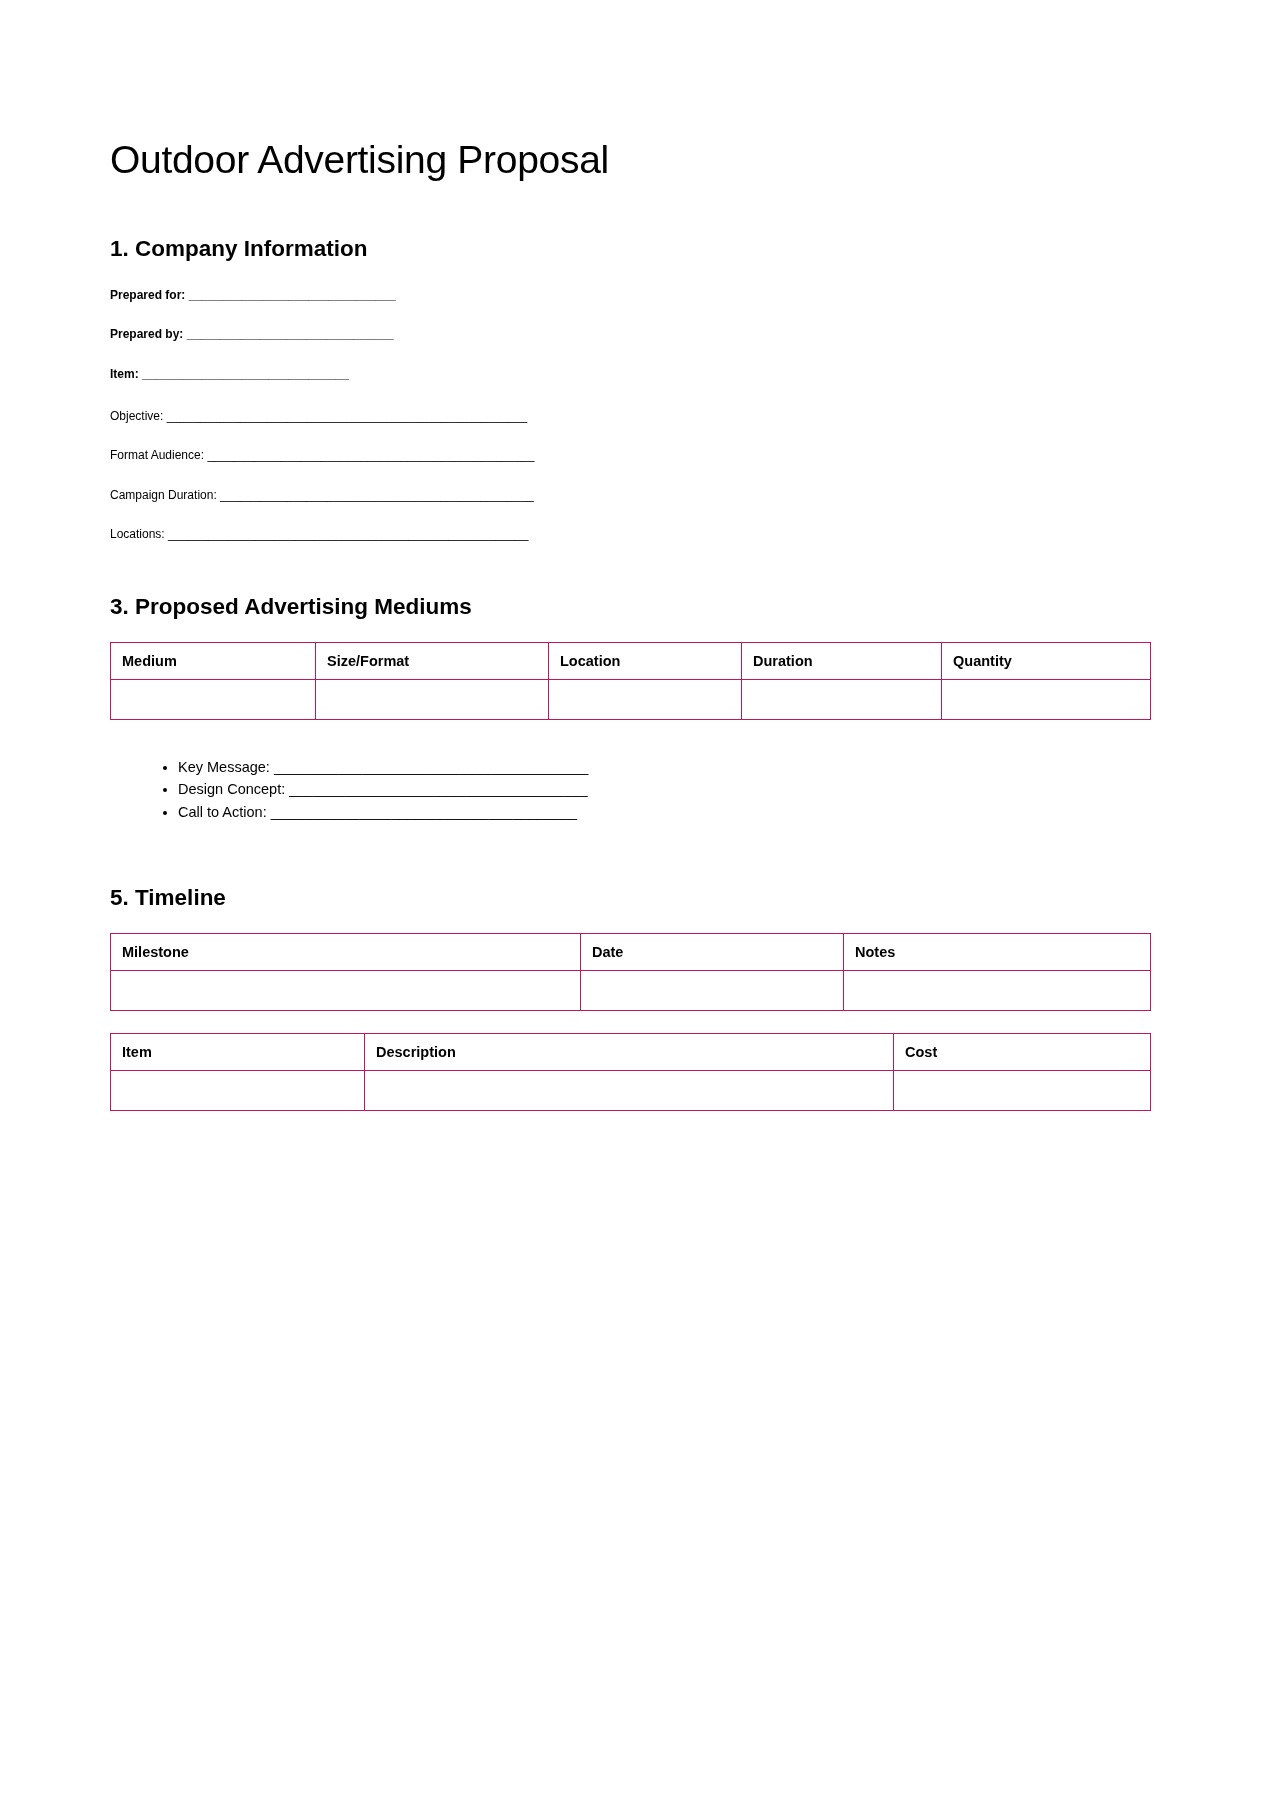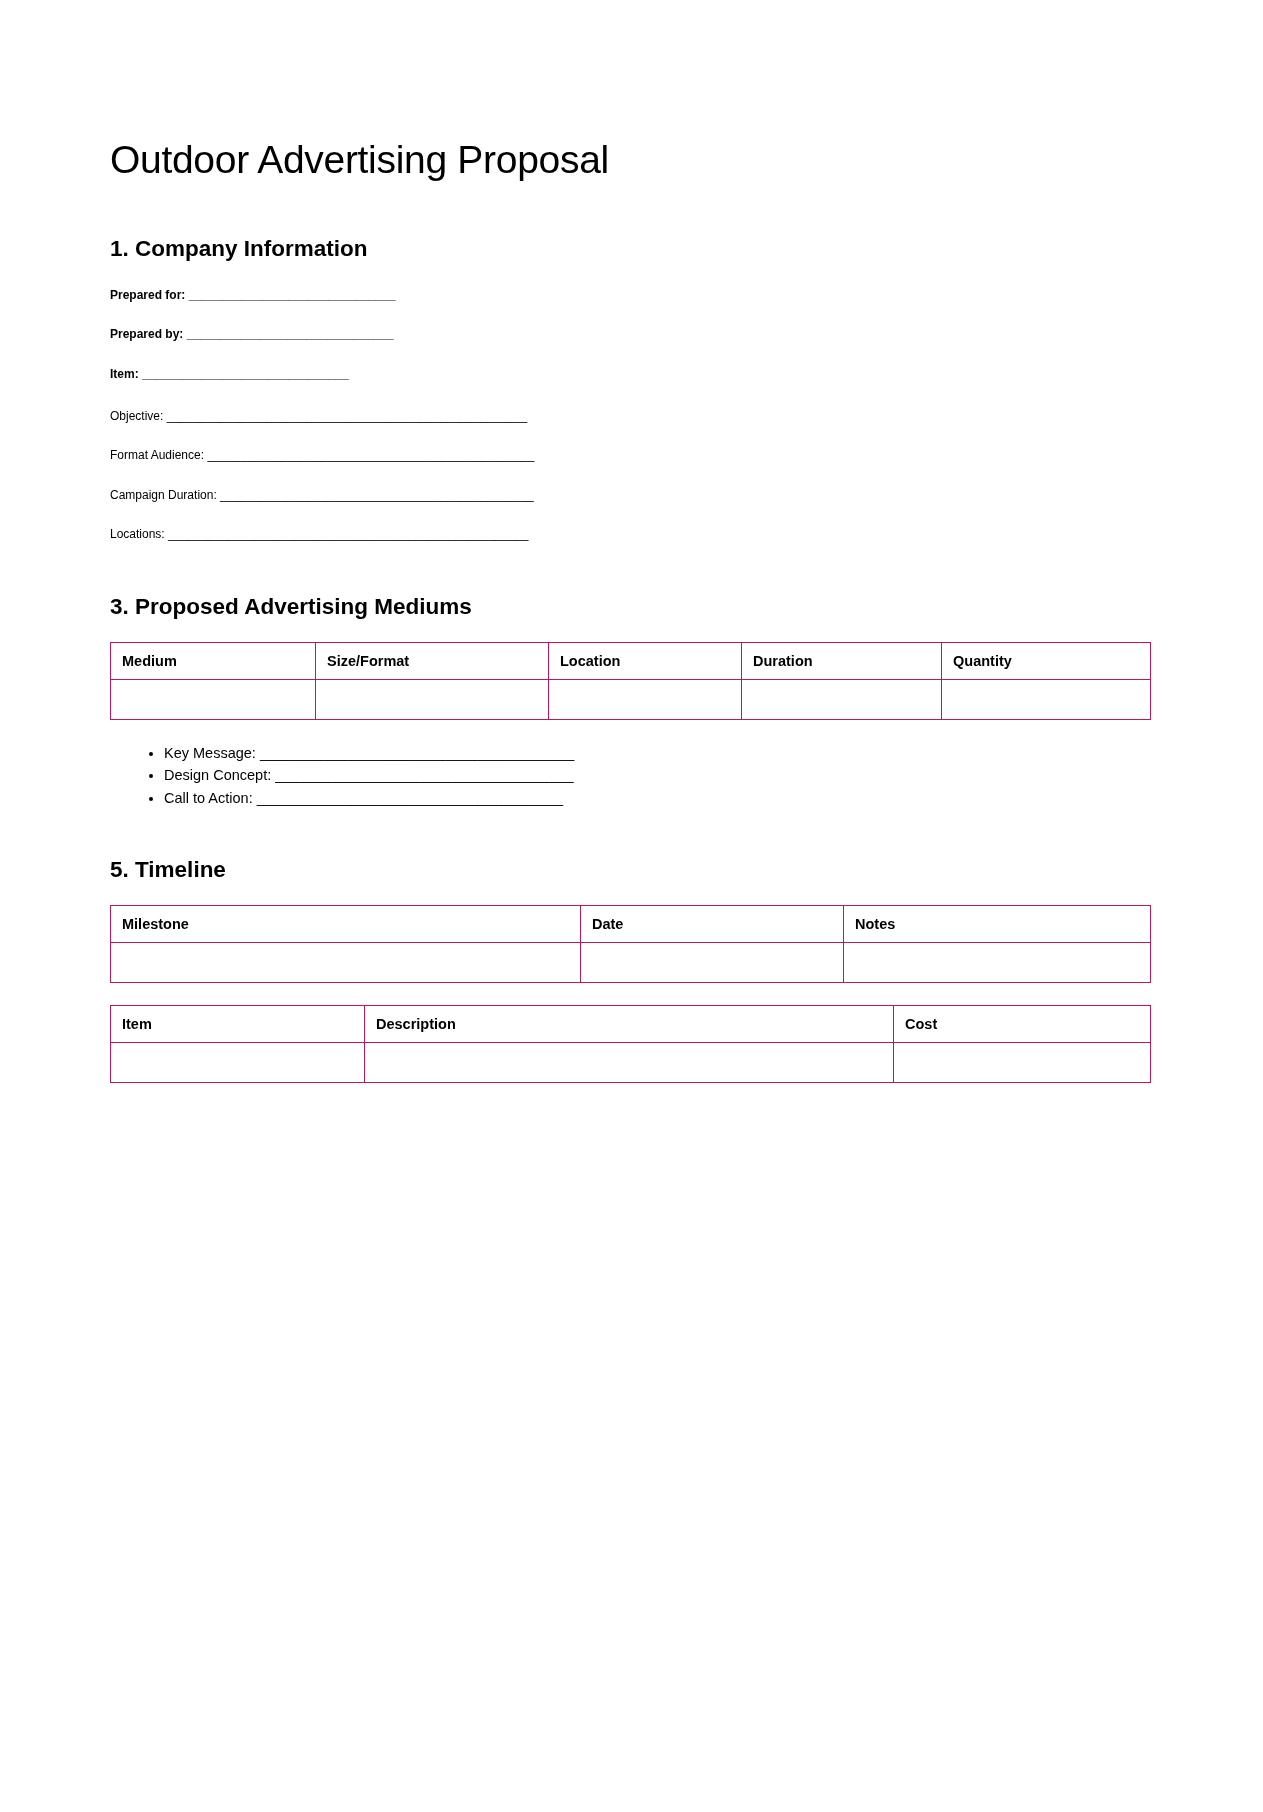--- a/index.html
+++ b/index.html
@@ -71,21 +71,21 @@
   .f-gap { padding-top: 24px; }
 
   .blank {
     font-weight: 400;
     letter-spacing: 0px;
   }
   .bold-label .blank { font-weight: 700; }
 
   
   ul.brief-list {
-    margin: 0;
+    margin: 14px;
     padding: 22px 0 0 54px;
     list-style-type: disc;
   }
   ul.brief-list li {
     font-size: 14.5px;
     line-height: 1.55;
     white-space: nowrap;
   }
 
   

